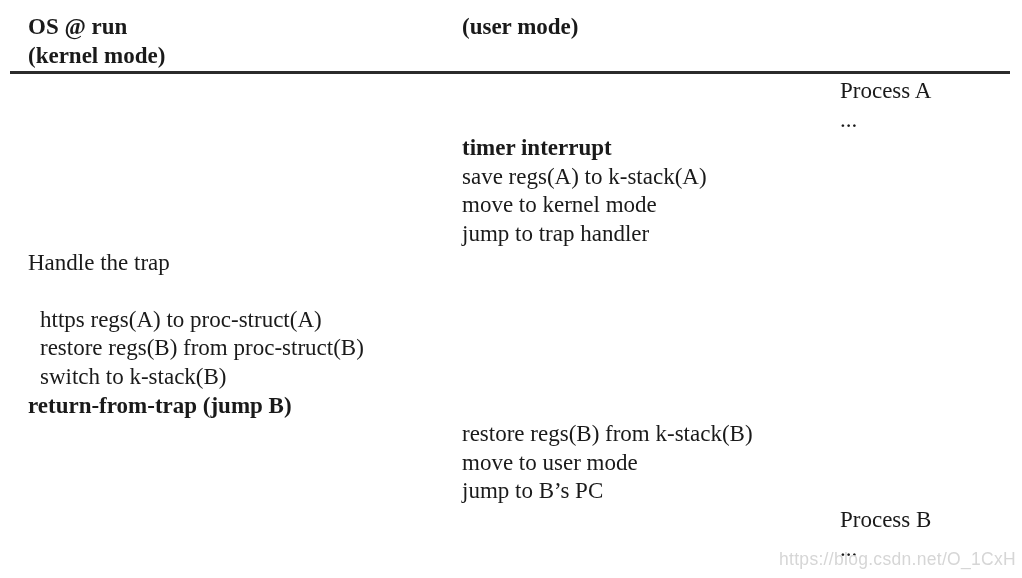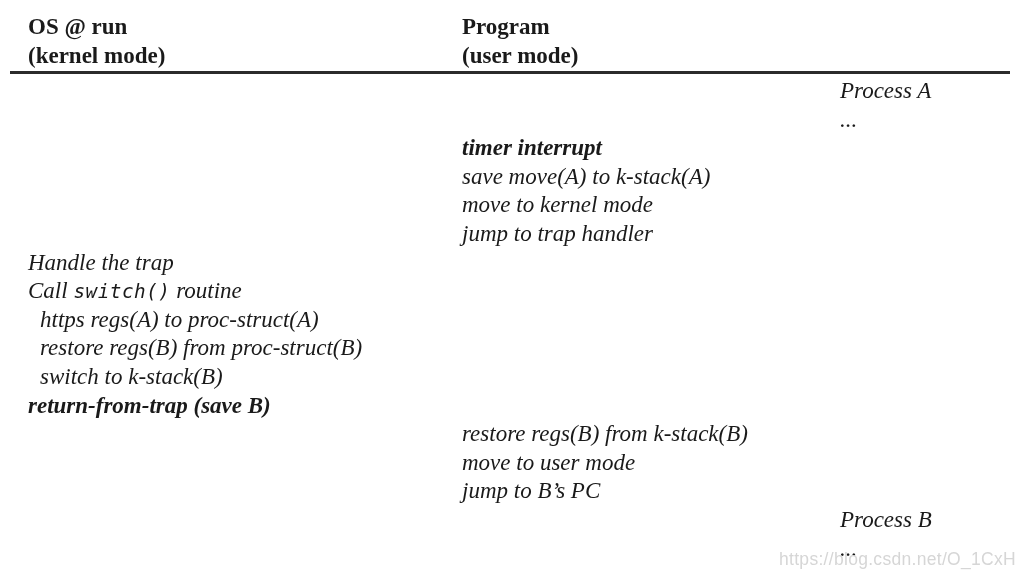--- a/index.html
+++ b/index.html
@@ -39,21 +39,20 @@
     width: 1000px;
     height: 3px;
     background: #2b2b2b;
   }
 
   .rows {
     position: absolute;
     top: 77px;
     left: 0;
     right: 4px;
-    font-style: italic;
   }
   .row { height: 28.6px; }
   .cell {
     line-height: 28.6px;
     white-space: nowrap;
     overflow: visible;
   }
   .cell.bold { font-weight: bold; }
   .cell.indent { padding-left: 12px; }
 
@@ -78,21 +77,20 @@
 <body>
 
 <div class="figure">
 
   <div class="header cols">
     <div class="hcell">
       <div class="hline">OS @ run</div>
       <div class="hline">(kernel mode)</div>
     </div>
     <div class="hcell">
-      <div class="hline">Program</div>
       <div class="hline">(user mode)</div>
     </div>
   </div>
 
   <div class="rule"></div>
 
   <div class="rows">
       <div class="row cols">
         <div class="cell"></div>
         <div class="cell"></div>
@@ -103,60 +101,59 @@
         <div class="cell"></div>
         <div class="cell"><span>...</span></div>
       </div>
       <div class="row cols">
         <div class="cell"></div>
         <div class="cell bold"><span>timer interrupt</span></div>
         <div class="cell"></div>
       </div>
       <div class="row cols">
         <div class="cell"></div>
-        <div class="cell"><span>save move(A) to k-stack(A)</span></div>
+        <div class="cell"><span>save regs(A) to k-stack(A)</span></div>
         <div class="cell"></div>
       </div>
       <div class="row cols">
         <div class="cell"></div>
         <div class="cell"><span>move to kernel mode</span></div>
         <div class="cell"></div>
       </div>
       <div class="row cols">
         <div class="cell"></div>
         <div class="cell"><span>jump to trap handler</span></div>
         <div class="cell"></div>
       </div>
       <div class="row cols">
         <div class="cell"><span>Handle the trap</span></div>
         <div class="cell"></div>
         <div class="cell"></div>
       </div>
       <div class="row cols">
-        <div class="cell"><span>Call </span><span class="mono">switch()</span><span> routine</span></div>
         <div class="cell"></div>
         <div class="cell"></div>
       </div>
       <div class="row cols">
         <div class="cell indent"><span>https regs(A) to proc-struct(A)</span></div>
         <div class="cell"></div>
         <div class="cell"></div>
       </div>
       <div class="row cols">
         <div class="cell indent"><span>restore regs(B) from proc-struct(B)</span></div>
         <div class="cell"></div>
         <div class="cell"></div>
       </div>
       <div class="row cols">
         <div class="cell indent"><span>switch to k-stack(B)</span></div>
         <div class="cell"></div>
         <div class="cell"></div>
       </div>
       <div class="row cols">
-        <div class="cell bold"><span>return-from-trap (save B)</span></div>
+        <div class="cell bold"><span>return-from-trap (jump B)</span></div>
         <div class="cell"></div>
         <div class="cell"></div>
       </div>
       <div class="row cols">
         <div class="cell"></div>
         <div class="cell"><span>restore regs(B) from k-stack(B)</span></div>
         <div class="cell"></div>
       </div>
       <div class="row cols">
         <div class="cell"></div>

